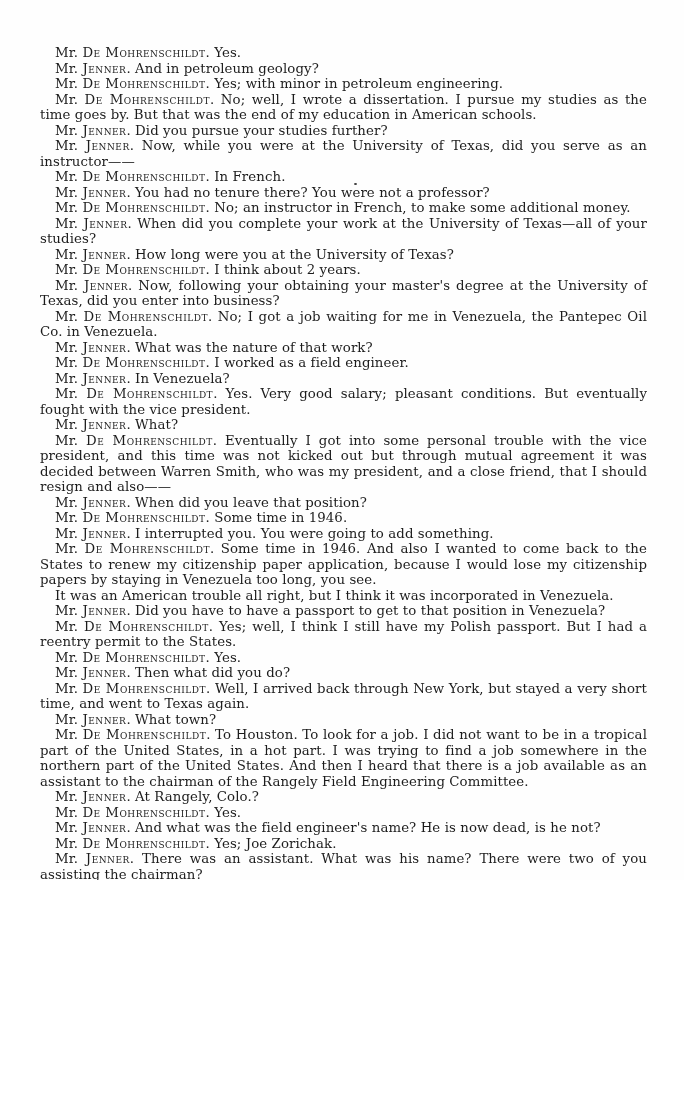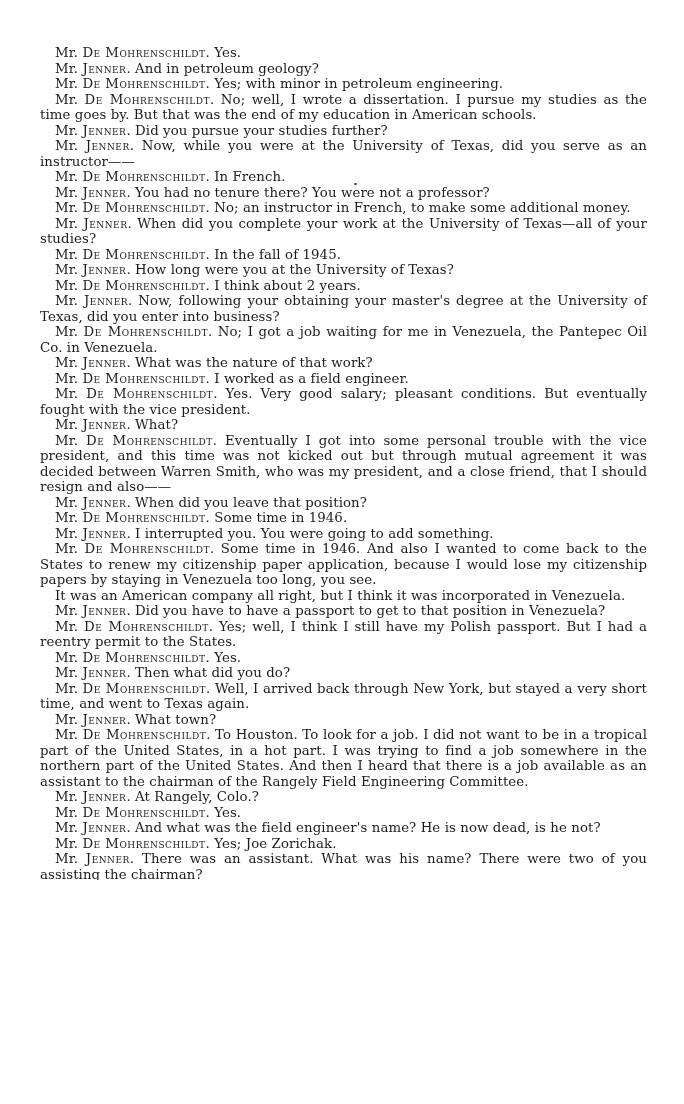--- a/index.html
+++ b/index.html
@@ -60,35 +60,35 @@
       <p class="para">Mr. <span class="speaker">De Mohrenschildt</span>. Yes.</p>
       <p class="para">Mr. <span class="speaker">Jenner</span>. And in petroleum geology?</p>
       <p class="para">Mr. <span class="speaker">De Mohrenschildt</span>. Yes; with minor in petroleum engineering.</p>
       <p class="para">Mr. <span class="speaker">De Mohrenschildt</span>. No; well, I wrote a dissertation.  I pursue my studies as the time goes by.  But that was the end of my education in American schools.</p>
       <p class="para">Mr. <span class="speaker">Jenner</span>. Did you pursue your studies further?</p>
       <p class="para">Mr. <span class="speaker">Jenner</span>. Now, while you were at the University of Texas, did you serve as an instructor——</p>
       <p class="para">Mr. <span class="speaker">De Mohrenschildt</span>. In French.</p>
       <p class="para">Mr. <span class="speaker">Jenner</span>. You had no tenure there?  You were not a professor?</p>
       <p class="para">Mr. <span class="speaker">De Mohrenschildt</span>. No; an instructor in French, to make some additional money.</p>
       <p class="para">Mr. <span class="speaker">Jenner</span>. When did you complete your work at the University of Texas—all of your studies?</p>
-      <p class="para">Mr. <span class="speaker">De Mohrenschildt</span>. In the fall of 1945.</p>
       <p class="para">Mr. <span class="speaker">Jenner</span>. How long were you at the University of Texas?</p>
       <p class="para">Mr. <span class="speaker">De Mohrenschildt</span>. I think about 2 years.</p>
       <p class="para">Mr. <span class="speaker">Jenner</span>. Now, following your obtaining your master's degree at the University of Texas, did you enter into business?</p>
       <p class="para">Mr. <span class="speaker">De Mohrenschildt</span>. No; I got a job waiting for me in Venezuela, the Pantepec Oil Co. in Venezuela.</p>
       <p class="para">Mr. <span class="speaker">Jenner</span>. What was the nature of that work?</p>
       <p class="para">Mr. <span class="speaker">De Mohrenschildt</span>. I worked as a field engineer.</p>
+      <p class="para">Mr. <span class="speaker">Jenner</span>. In Venezuela?</p>
       <p class="para">Mr. <span class="speaker">De Mohrenschildt</span>. Yes.  Very good salary; pleasant conditions.  But eventually fought with the vice president.</p>
       <p class="para">Mr. <span class="speaker">Jenner</span>. What?</p>
       <p class="para">Mr. <span class="speaker">De Mohrenschildt</span>. Eventually I got into some personal trouble with the vice president, and this time was not kicked out but through mutual agreement it was decided between Warren Smith, who was my president, and a close friend, that I should resign and also——</p>
       <p class="para">Mr. <span class="speaker">Jenner</span>. When did you leave that position?</p>
       <p class="para">Mr. <span class="speaker">De Mohrenschildt</span>. Some time in 1946.</p>
       <p class="para">Mr. <span class="speaker">Jenner</span>. I interrupted you.  You were going to add something.</p>
       <p class="para">Mr. <span class="speaker">De Mohrenschildt</span>. Some time in 1946.  And also I wanted to come back to the States to renew my citizenship paper application, because I would lose my citizenship papers by staying in Venezuela too long, you see.</p>
-      <p class="para">It was an American company all right, but I think it was incorporated in Venezuela.</p>
+      <p class="para">It was an American trouble all right, but I think it was incorporated in Venezuela.</p>
       <p class="para">Mr. <span class="speaker">Jenner</span>. Did you have to have a passport to get to that position in Venezuela?</p>
       <p class="para">Mr. <span class="speaker">De Mohrenschildt</span>. Yes; well, I think I still have my Polish passport.  But I had a reentry permit to the States.</p>
       <p class="para">Mr. <span class="speaker">De Mohrenschildt</span>. Yes.</p>
       <p class="para">Mr. <span class="speaker">Jenner</span>. Then what did you do?</p>
       <p class="para">Mr. <span class="speaker">De Mohrenschildt</span>. Well, I arrived back through New York, but stayed a very short time, and went to Texas again.</p>
       <p class="para">Mr. <span class="speaker">Jenner</span>. What town?</p>
       <p class="para">Mr. <span class="speaker">De Mohrenschildt</span>. To Houston.  To look for a job.  I did not want to be in a tropical part of the United States, in a hot part.  I was trying to find a job somewhere in the northern part of the United States.  And then I heard that there is a job available as an assistant to the chairman of the Rangely Field Engineering Committee.</p>
       <p class="para">Mr. <span class="speaker">Jenner</span>. At Rangely, Colo.?</p>
       <p class="para">Mr. <span class="speaker">De Mohrenschildt</span>. Yes.</p>
       <p class="para">Mr. <span class="speaker">Jenner</span>. And what was the field engineer's name?  He is now dead, is he not?</p>

